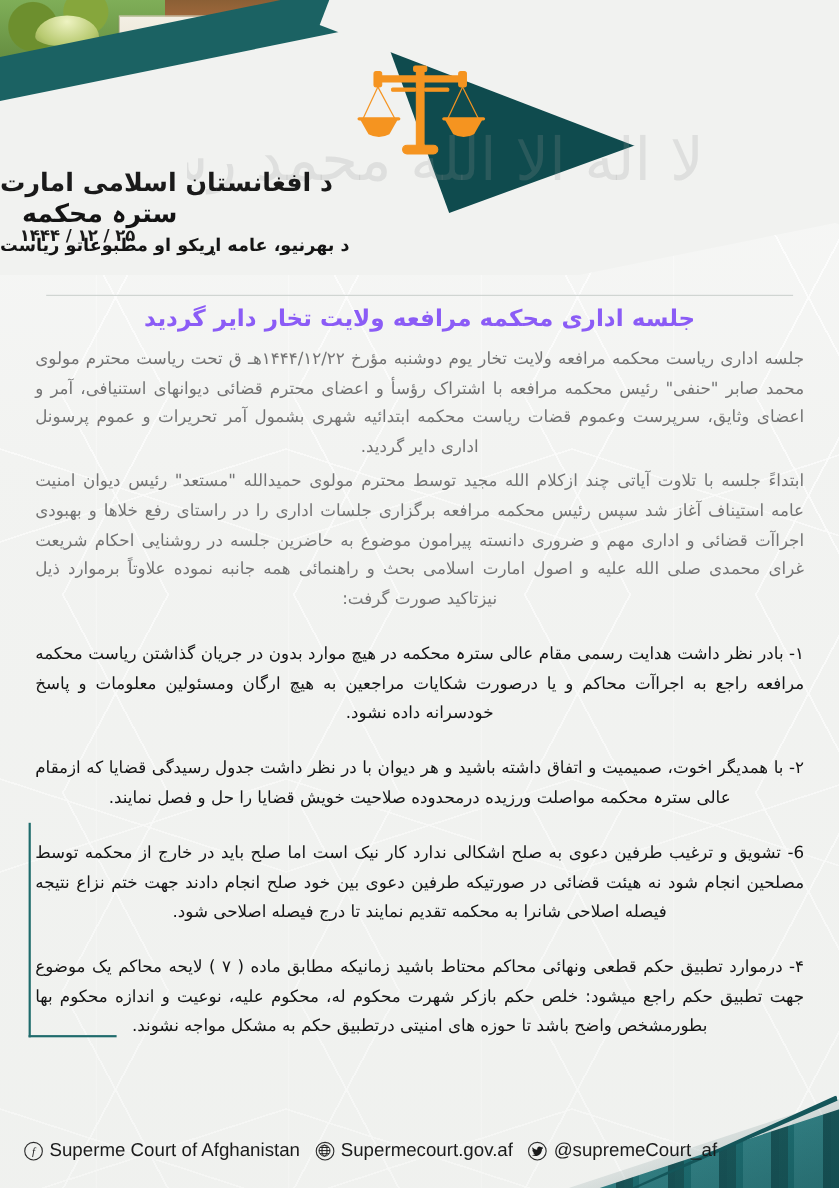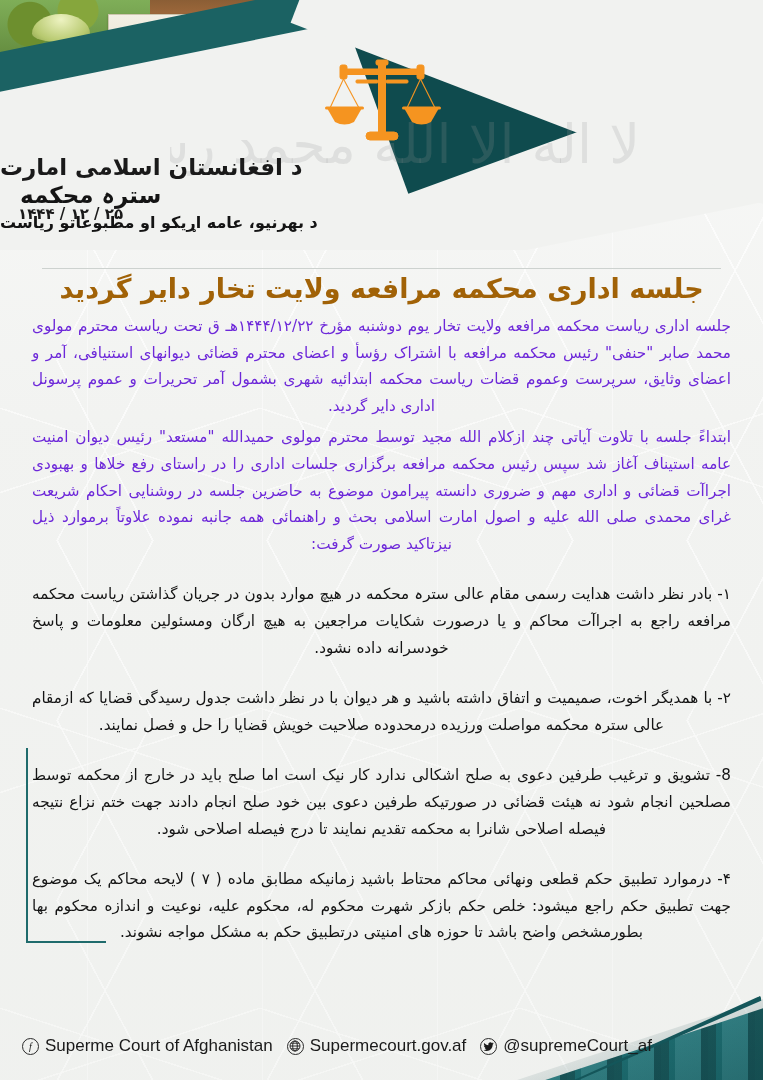--- a/index.html
+++ b/index.html
@@ -219,25 +219,25 @@
   }
 
   
   .article {
     position:absolute; z-index:10;
     left:28px; top:272px; width:707px;
     direction:rtl;
     text-align:center;
   }
   .headline {
-    font-size:27px; font-weight:bold; color:#a16207;
+    font-size:21px; font-weight:bold; color:#8b5cf6;
     line-height:34px; margin-bottom:7px;
   }
   .para {
-    font-size:15.2px; color:#6d28d9; line-height:26.6px;
+    font-size:15.2px; color:#737373; line-height:26.6px;
     text-align:justify; text-align-last:center;
     margin-bottom:5px;
     padding: 0 4px;
   }
   .para.tight { margin-bottom:2px; }
 
   .numbered-block {
     border-right: 0;
     padding-right: 0;
   }
@@ -388,21 +388,21 @@
   <div class="article">
     <div class="headline">جلسه اداری محکمه مرافعه ولایت تخار دایر گردید</div>
 
     <div class="para">جلسه اداری ریاست محکمه مرافعه ولایت تخار یوم دوشنبه مؤرخ ۱۴۴۴/۱۲/۲۲هـ ق تحت ریاست محترم  مولوی محمد صابر "حنفی" رئیس محکمه مرافعه با اشتراک  رؤسأ و اعضای محترم قضائی دیوانهای استنیافی، آمر و اعضای وثایق، سرپرست وعموم قضات ریاست محکمه ابتدائیه شهری  بشمول آمر تحریرات و عموم پرسونل  اداری دایر گردید.</div>
 
     <div class="para tight">ابتداءً  جلسه  با تلاوت آیاتی چند ازکلام الله مجید توسط محترم مولوی حمیدالله "مستعد" رئیس دیوان امنیت عامه استیناف آغاز شد  سپس رئیس محکمه مرافعه برگزاری  جلسات اداری را  در راستای رفع خلاها و بهبودی اجراآت قضائی و اداری  مهم و ضروری دانسته پیرامون موضوع به حاضرین جلسه در روشنایی احکام شریعت  غرای محمدی صلی الله علیه و  اصول امارت اسلامی  بحث و  راهنمائی همه جانبه نموده علاوتاً  برموارد ذیل نیزتاکید صورت گرفت:</div>
 
     <div class="numbered-block">
       <div class="num-item">۱-  بادر نظر داشت  هدایت رسمی مقام عالی سترہ محکمه  در هیچ موارد  بدون در جریان گذاشتن ریاست محکمه مرافعه راجع به اجراآت محاکم و یا درصورت شکایات مراجعین به هیچ ارگان ومسئولین  معلومات  و  پاسخ  خودسرانه داده نشود.</div>
       <div class="num-item">۲-  با همدیگر اخوت، صمیمیت و اتفاق داشته باشید  و  هر دیوان  با در نظر داشت  جدول رسیدگی قضایا که ازمقام عالی سترہ محکمه  مواصلت ورزیده درمحدوده صلاحیت خویش قضایا را حل و فصل نمایند.</div>
-      <div class="num-item">8- تشویق و ترغیب طرفین دعوی به صلح اشکالی ندارد کار نیک است اما صلح باید  در خارج از محکمه توسط مصلحین انجام شود نه هیئت قضائی در صورتیکه طرفین دعوی  بین خود صلح انجام دادند جهت ختم نزاع نتیجه فیصله اصلاحی شانرا  به محکمه تقدیم نمایند  تا درج فیصله اصلاحی شود.</div>
+      <div class="num-item">6- تشویق و ترغیب طرفین دعوی به صلح اشکالی ندارد کار نیک است اما صلح باید  در خارج از محکمه توسط مصلحین انجام شود نه هیئت قضائی در صورتیکه طرفین دعوی  بین خود صلح انجام دادند جهت ختم نزاع نتیجه فیصله اصلاحی شانرا  به محکمه تقدیم نمایند  تا درج فیصله اصلاحی شود.</div>
       <div class="num-item">۴- درموارد تطبیق حکم قطعی ونهائی محاکم محتاط باشید زمانیکه  مطابق ماده ( ۷ ) لایحه محاکم  یک موضوع جهت تطبیق حکم راجع میشود:  خلص حکم بازکر شهرت محکوم له، محکوم علیه، نوعیت و اندازه محکوم بها  بطورمشخص واضح باشد  تا حوزه های امنیتی درتطبیق حکم به مشکل مواجه نشوند.</div>
     </div>
 
   </div>
 
   <div class="accent-bar"></div>
   <div class="accent-bar-bottom"></div>
 
   <div class="footer-photo"></div>
   <div class="footer-photo2"></div>

